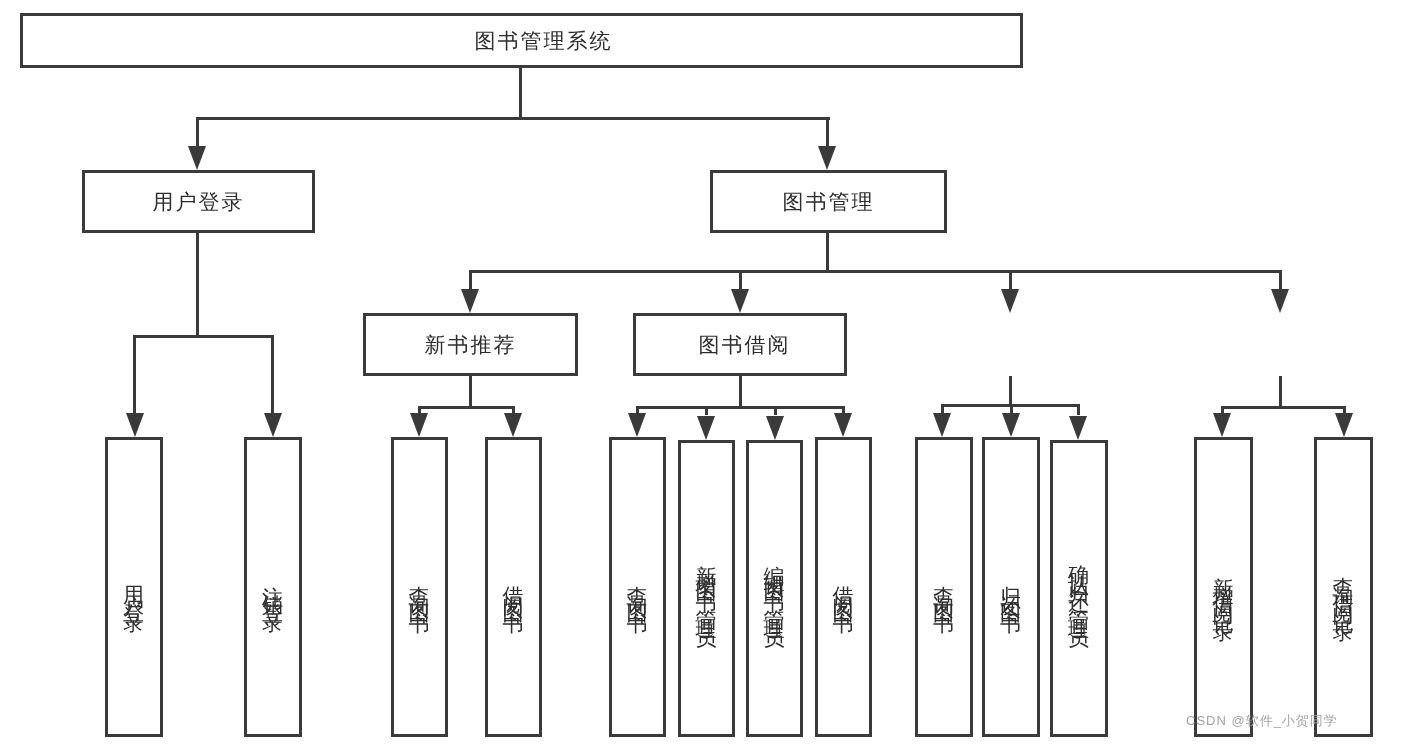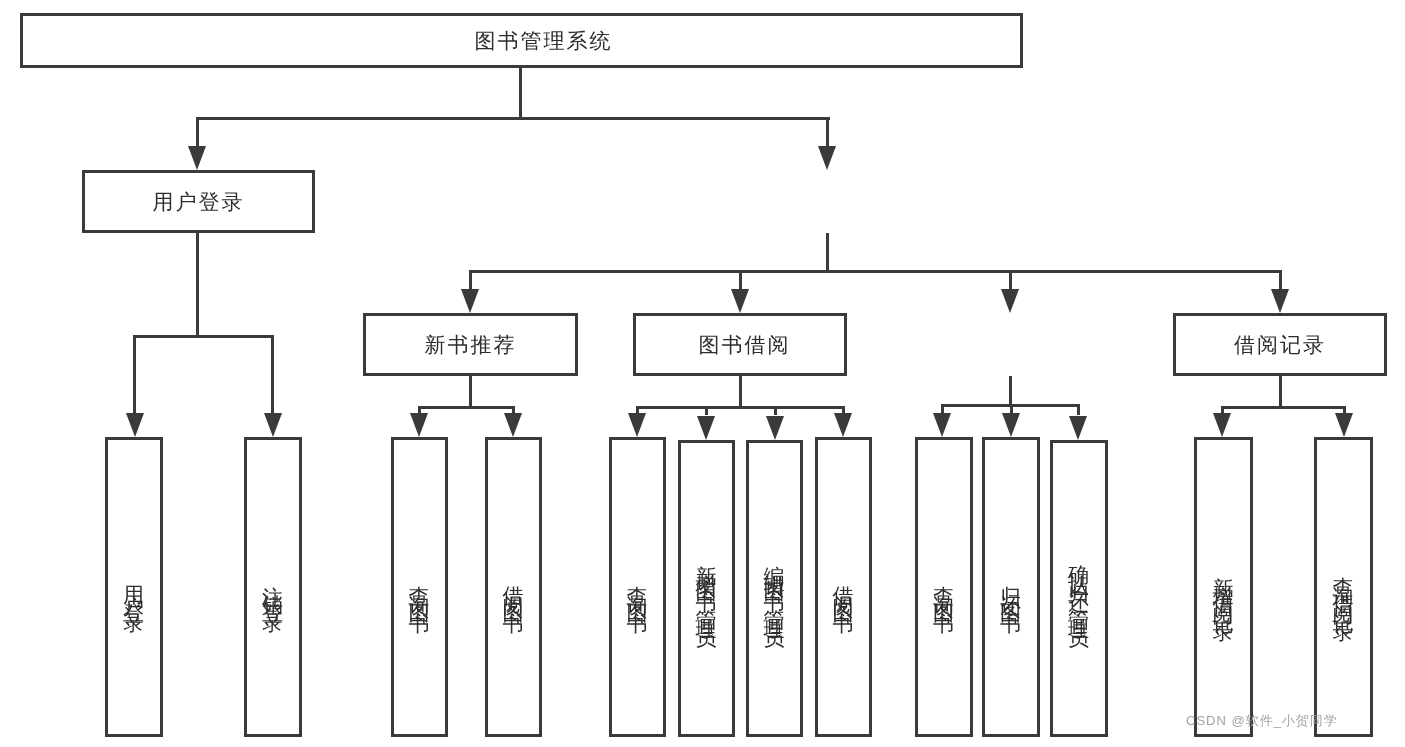--- a/index.html
+++ b/index.html
@@ -86,24 +86,24 @@
   <div class="vline" style="left:1279px;top:376px;height:32px;"></div>
   <div class="hline" style="left:1221px;top:406px;width:124px;"></div>
   <div class="vline" style="left:1221px;top:406px;height:9px;"></div>
   <div class="arrow" style="left:1213px;top:413px;"></div>
   <div class="vline" style="left:1343px;top:406px;height:9px;"></div>
   <div class="arrow" style="left:1335px;top:413px;"></div>
 
   <div class="box hbox" style="left:20px;top:13px;width:1003px;height:55px;padding-left:44px;">图书管理系统</div>
 
   <div class="box hbox" style="left:82px;top:170px;width:233px;height:63px;">用户登录</div>
+  <div class="box hbox" style="left:710px;top:170px;width:237px;height:63px;">图书管理</div>
 
   <div class="box hbox" style="left:363px;top:313px;width:215px;height:63px;text-align:right;">新书推荐</div>
   <div class="box hbox" style="left:633px;top:313px;width:214px;height:63px;padding-left:9px;">图书借阅</div>
-  <div class="box hbox" style="left:1173px;top:313px;width:214px;height:63px;">借阅记录</div>
 
   <div class="box vbox" style="left:105px;top:437px;width:58px;height:300px;">用户登录</div>
   <div class="box vbox" style="left:244px;top:437px;width:58px;height:300px;">注销登录</div>
 
   <div class="box vbox" style="left:391px;top:437px;width:57px;height:300px;">查询图书</div>
   <div class="box vbox" style="left:485px;top:437px;width:57px;height:300px;">借阅图书</div>
 
   <div class="box vbox" style="left:609px;top:437px;width:57px;height:300px;">查询图书</div>
   <div class="box vbox" style="left:678px;top:440px;width:57px;height:297px;">新增图书（管理员）</div>
   <div class="box vbox" style="left:746px;top:440px;width:57px;height:297px;">编辑图书（管理员）</div>

